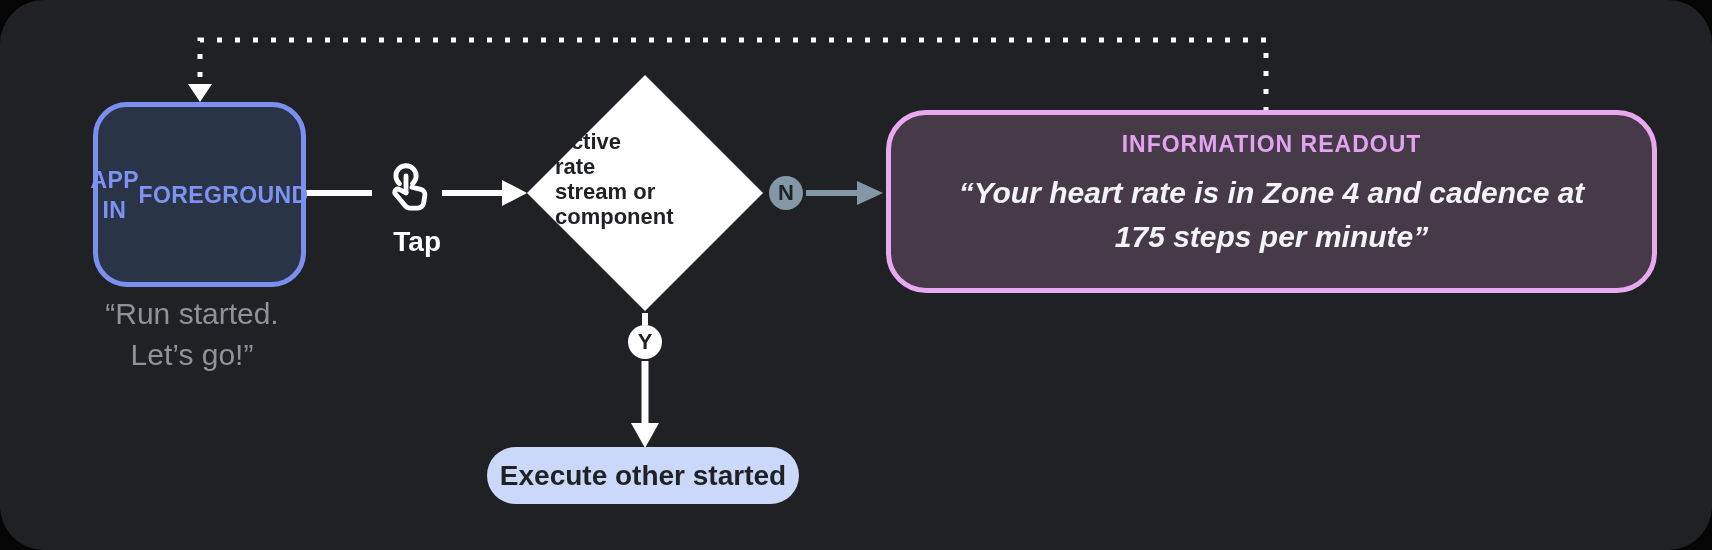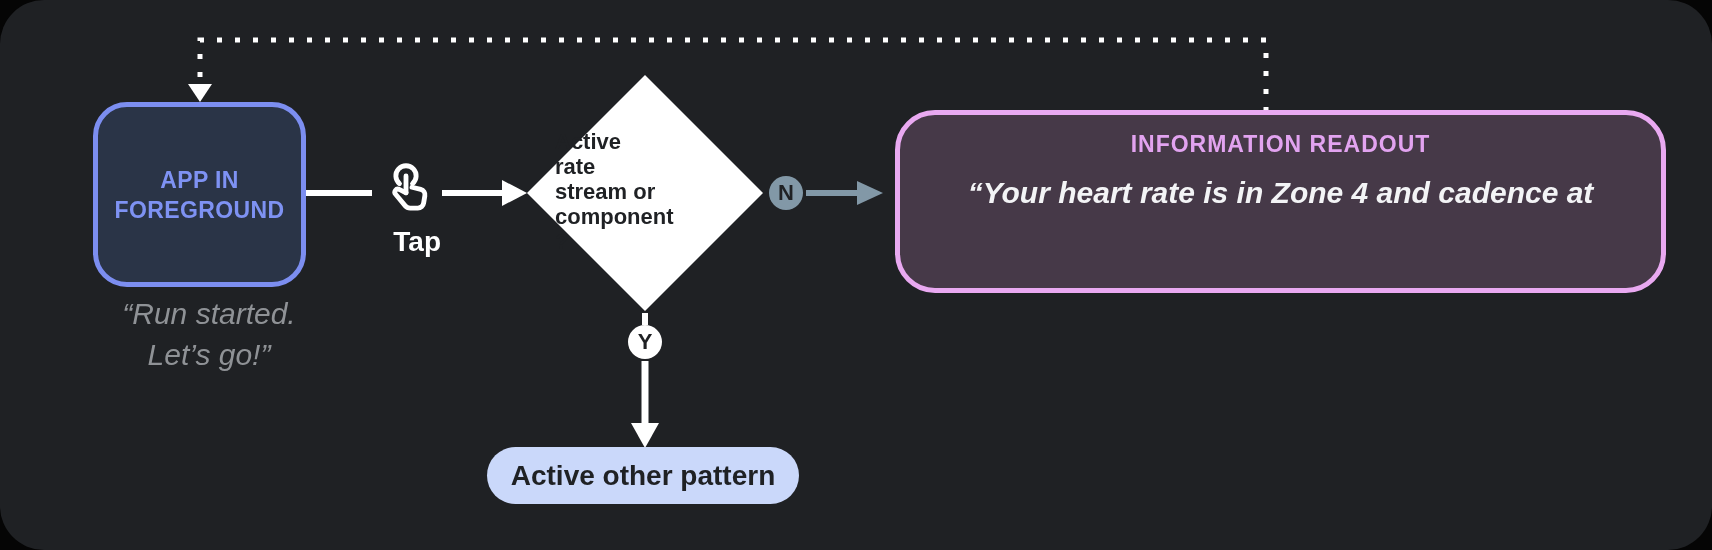--- a/index.html
+++ b/index.html
@@ -17,51 +17,51 @@
   }
   .canvas{
     position:relative;width:1712px;height:550px;
     background:var(--card-bg);border-radius:44px;overflow:hidden;
   }
   .edges{position:absolute;left:0;top:0;width:1712px;height:550px;}
 
   .app-box{
     position:absolute;left:93px;top:102px;width:213px;height:185px;
     background:var(--app-fill);border:5px solid var(--app-border);
-    border-radius:34px;display:flex;flex-direction:column;
+    border-radius:34px;display:flex;flex-direction:row;
     align-items:center;justify-content:center;
   }
   .app-box .line{
     color:var(--app-text);font-weight:bold;font-size:23px;
     line-height:30px;letter-spacing:.4px;text-align:center;
   }
   .caption{
-    position:absolute;left:69px;top:293px;width:280px;text-align:center;
-    color:var(--caption-text);font-style:italic;font-size:30px;line-height:41px;
+    position:absolute;left:52px;top:293px;width:280px;text-align:center;
+    color:var(--caption-text);font-size:30px;line-height:41px;
   }
   .tap-icon{position:absolute;left:377px;top:158px;width:58px;height:60px;}
   .tap-label{
     position:absolute;left:371px;top:226px;width:70px;text-align:right;
     color:var(--white);font-weight:bold;font-size:28px;
   }
   .decision-label{
     position:absolute;left:555px;top:129px;width:180px;
     color:var(--dark-text);font-weight:bold;font-size:22px;line-height:25px;
   }
   .badge{
     position:absolute;width:34px;height:34px;border-radius:50%;
     display:flex;align-items:center;justify-content:center;
     font-weight:bold;font-size:22px;color:var(--dark-text);
   }
   .badge-n{left:769px;top:176px;background:var(--slate);}
   .badge-y{left:628px;top:325px;background:var(--white);}
   .readout{
     position:absolute;left:886px;top:110px;width:771px;height:183px;
     background:var(--readout-fill);border:5px solid var(--readout-border);
-    border-radius:40px;text-align:center;margin-left:9px;
+    border-radius:40px;text-align:center;
   }
   .readout-title{
     margin-top:15px;color:var(--readout-title);
     font-weight:bold;font-size:23px;letter-spacing:1px;line-height:28px;
   }
   .readout-quote{margin-top:13px;}
   .readout-quote .line{
     color:var(--readout-text);font-weight:bold;font-style:italic;
     font-size:30px;line-height:44px;
   }
@@ -125,18 +125,19 @@
     <div>?</div>
   </div>
 
   <div class="badge badge-n">N</div>
   <div class="badge badge-y">Y</div>
 
   <div class="readout">
     <div class="readout-title">INFORMATION READOUT</div>
     <div class="readout-quote">
       <div class="line">“Your heart rate is in Zone 4 and cadence at</div>
+      <div class="line">175 steps per minute”</div>
     </div>
   </div>
 
-  <div class="pill">Active other pattern</div>
+  <div class="pill">Execute other started</div>
 
 </div>
 
 </body></html>

